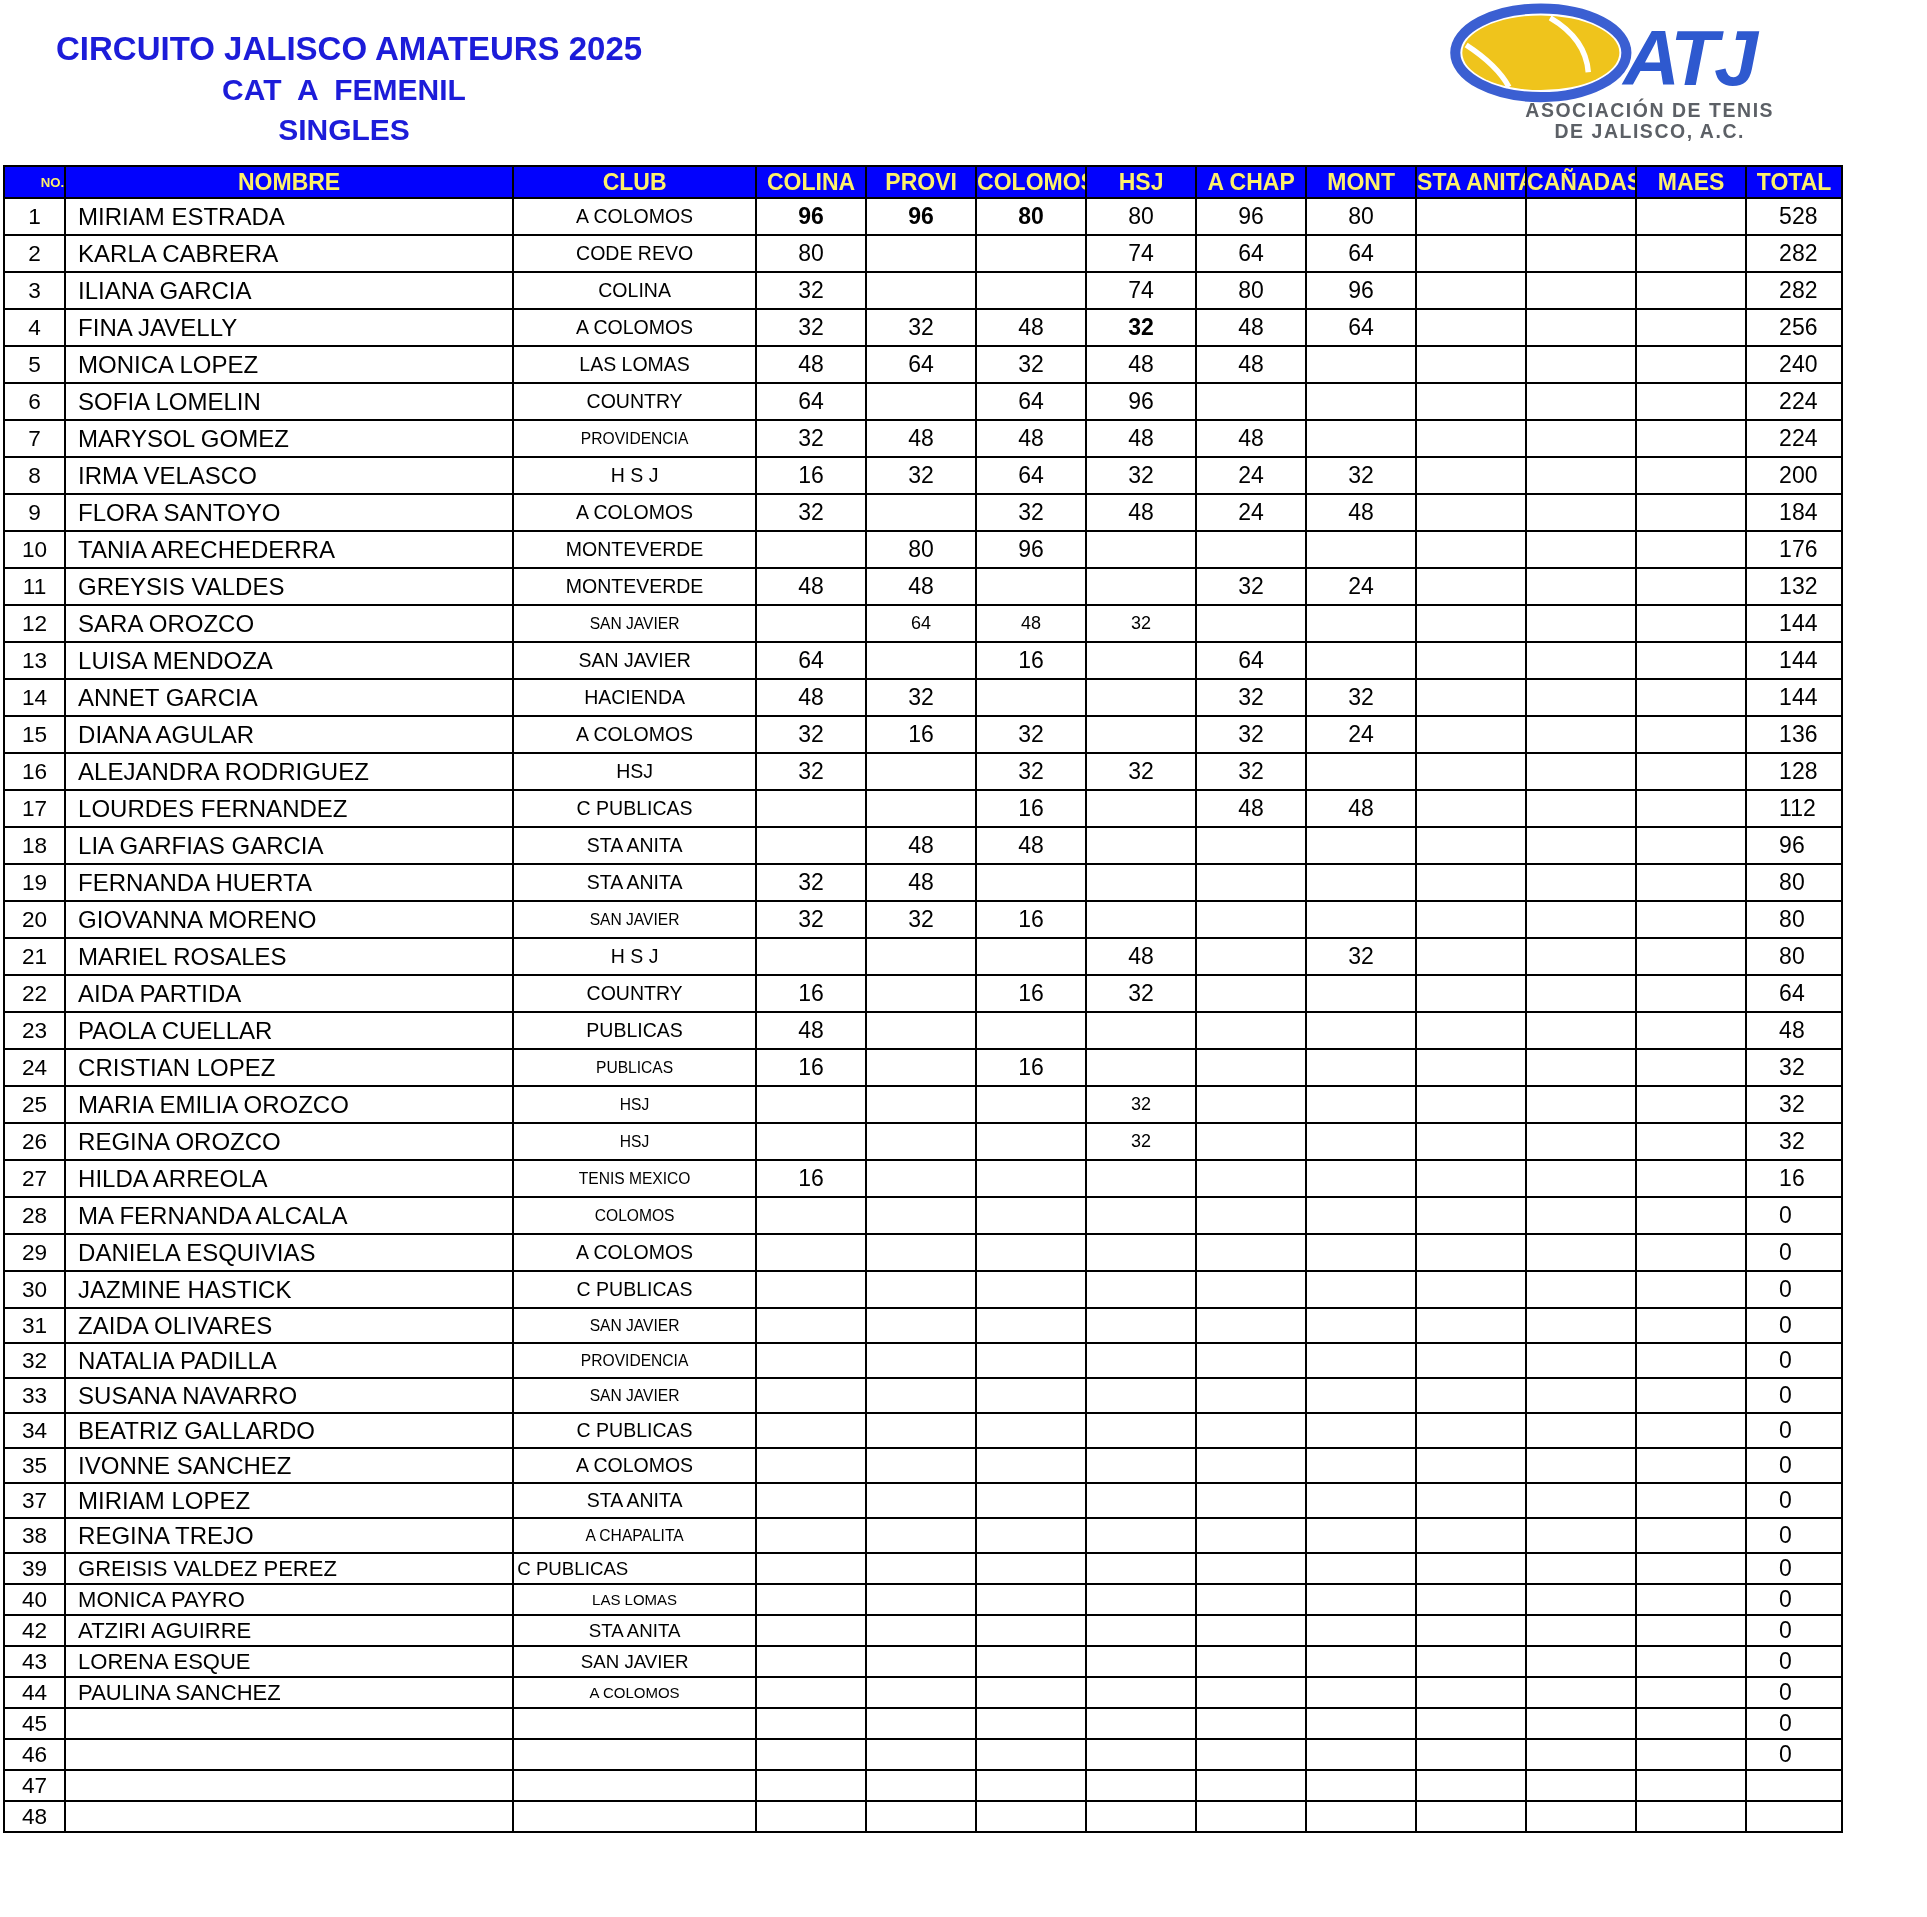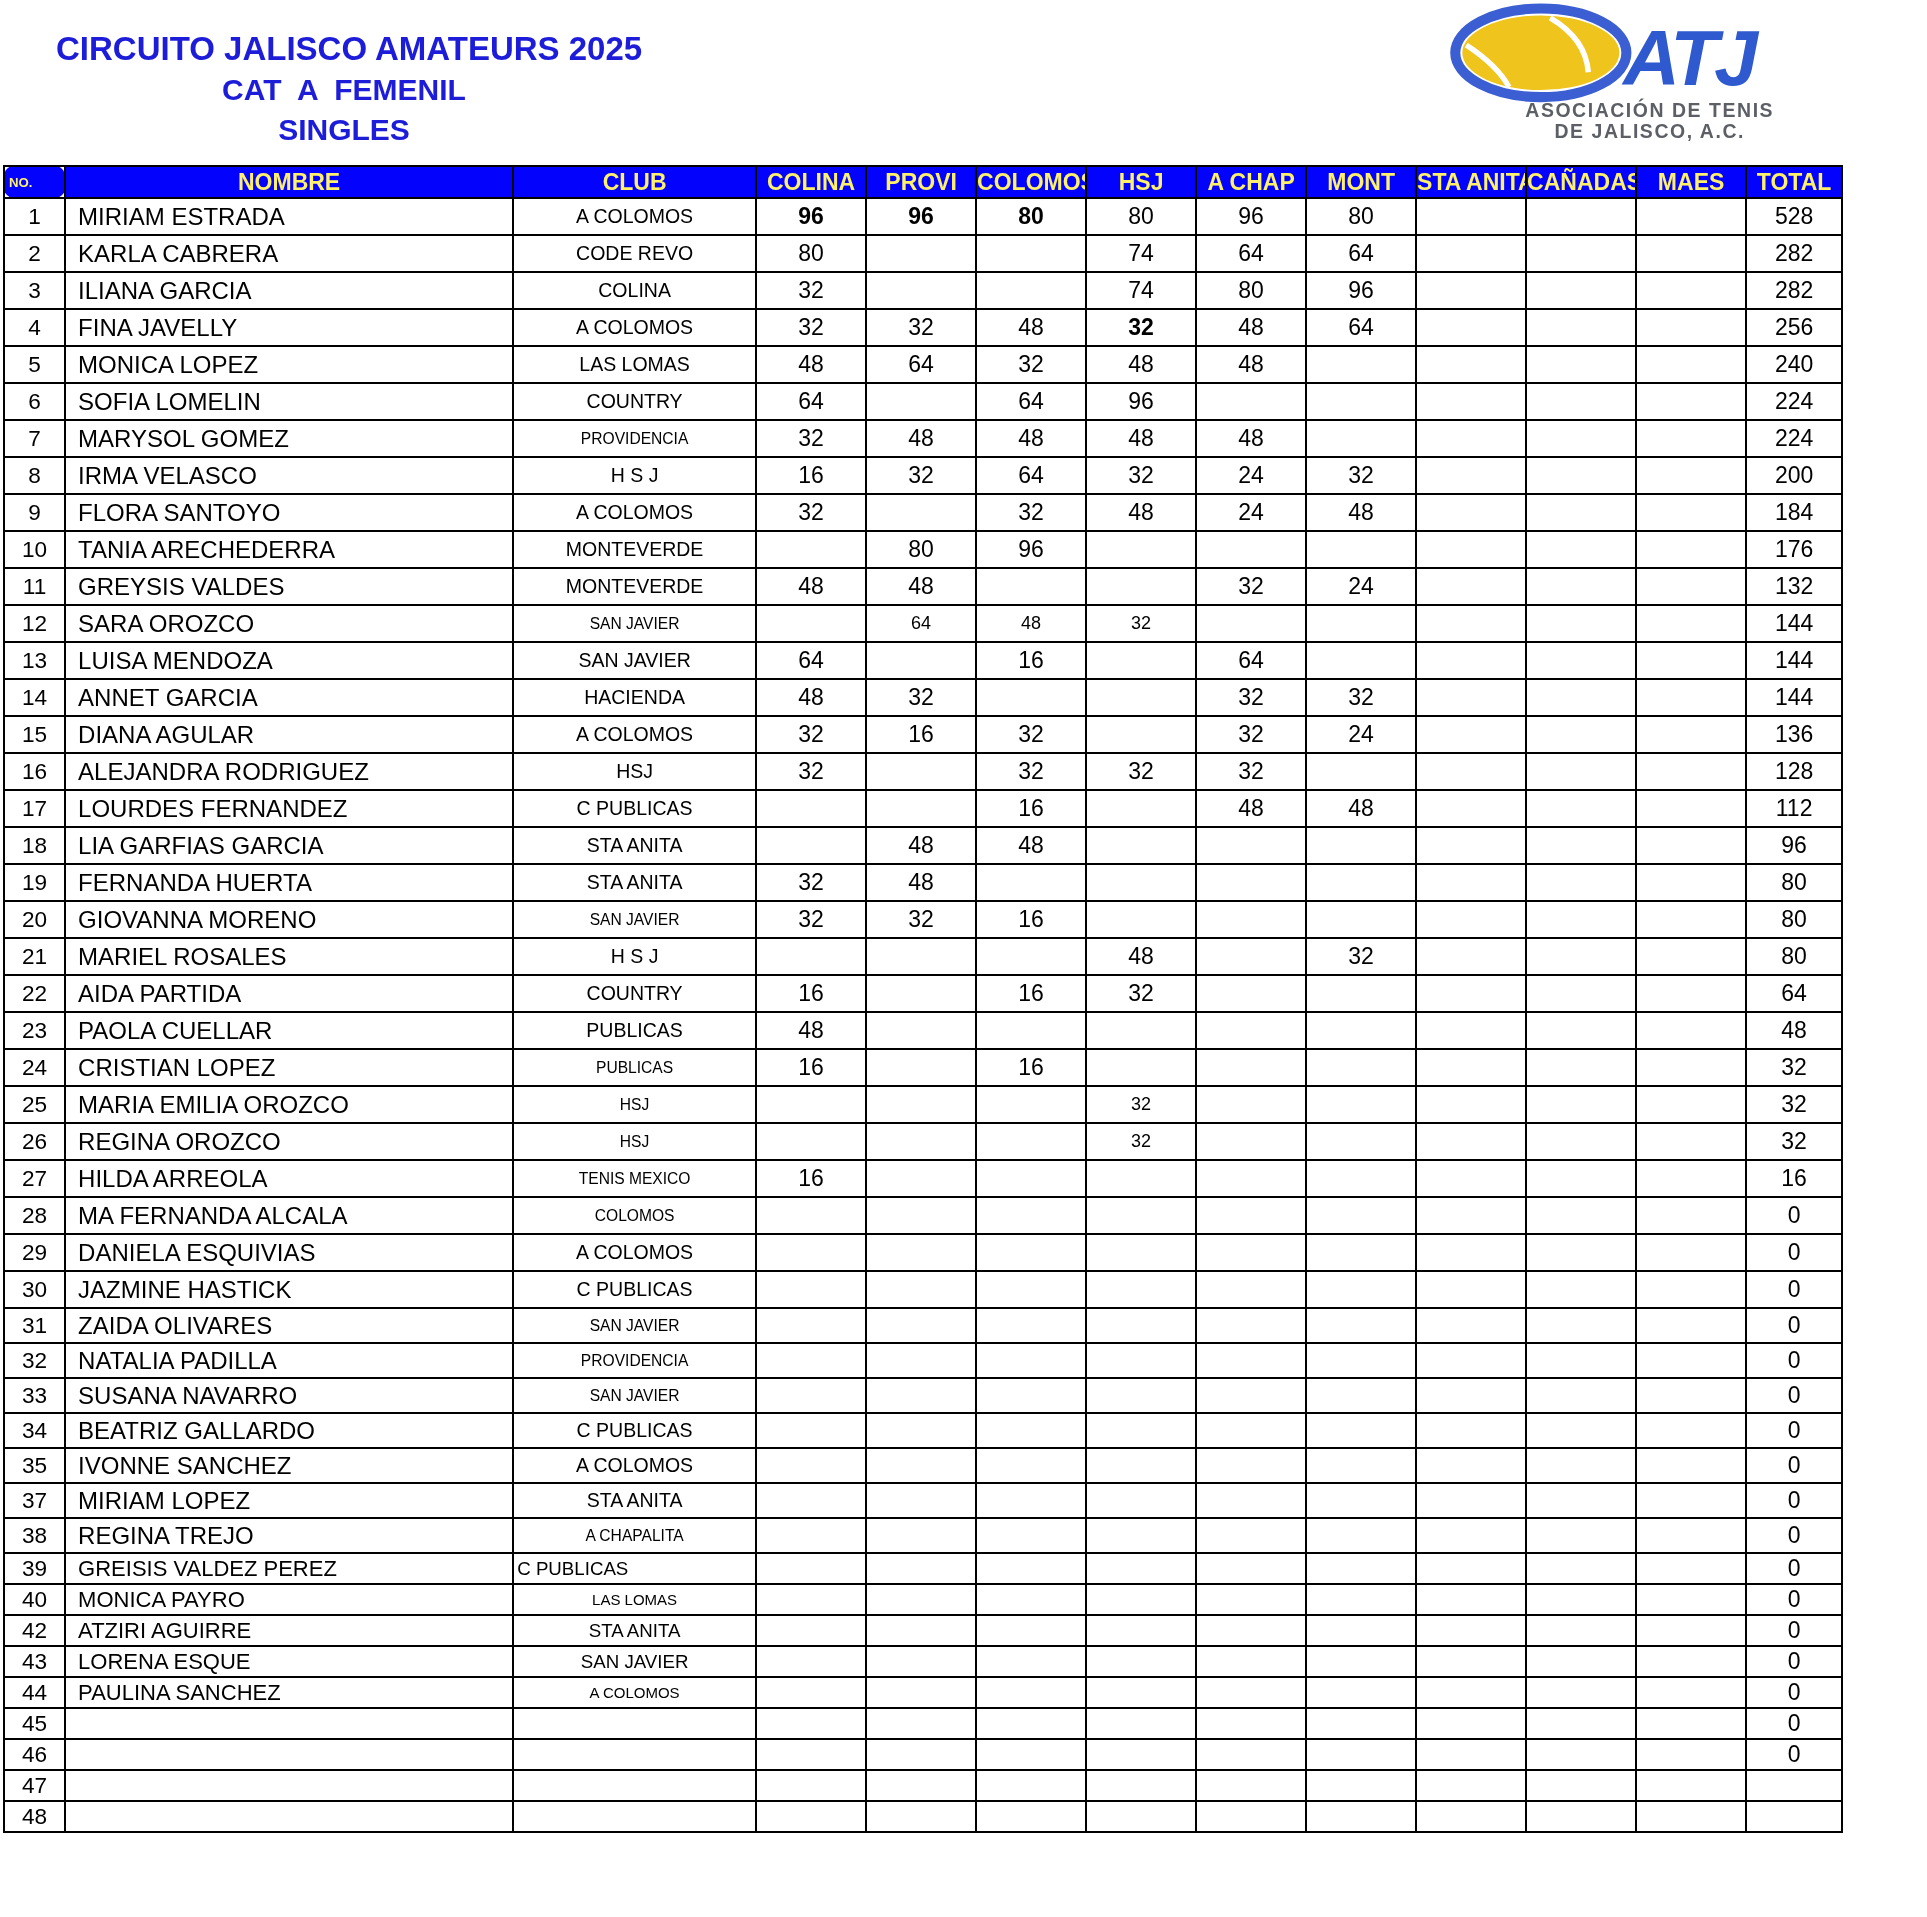--- a/index.html
+++ b/index.html
@@ -18,29 +18,29 @@
   
   table.score-table { position:absolute; left:3.1px; top:165px; width:1835px;
     border-collapse:collapse; table-layout:fixed; }
   .score-table th, .score-table td {
     border:2.3px solid #000; overflow:hidden; white-space:nowrap; padding:0;
   }
   .score-table thead th {
     background:#0202fd; color:#fdf06a; font-size:23px; font-weight:bold;
     height:30px; text-align:center;
   }
-  .score-table thead th.no-h { font-size:13.2px; text-align:left; padding-left:3.9px;border-radius:10px; }
+  .score-table thead th.no-h { font-size:13.2px; text-align:right; padding-left:3.9px; }
   tr.r-tall  td { height:35px; }
   tr.r-mid   td { height:33px; }
   tr.r-short td { height:29px; }
   td.no    { font-size:22.6px; text-align:center; }
   td.name  { font-size:24px; text-align:left; padding-left:12px; }
   td.club  { font-size:19.5px; text-align:center; }
   td.score { font-size:23px; text-align:center; }
-  td.total { font-size:23px; text-align:center; }
+  td.total { font-size:23px; text-align:left;padding-left:32px; }
   tr.r-short td.name { font-size:22px; }
   tr.r-short td.club { font-size:18.7px; }
   td.name.nsmall { font-size:21px; }
   td.club.csmall { font-size:15.6px; }
   tr.r-short td.club.csmall { font-size:15px; }
   td.club.cleft { text-align:left; padding-left:3.1px; }
   td.score.b { font-weight:bold; }
   td.score.ssmall { font-size:18px; }
 </style>
 </head>

